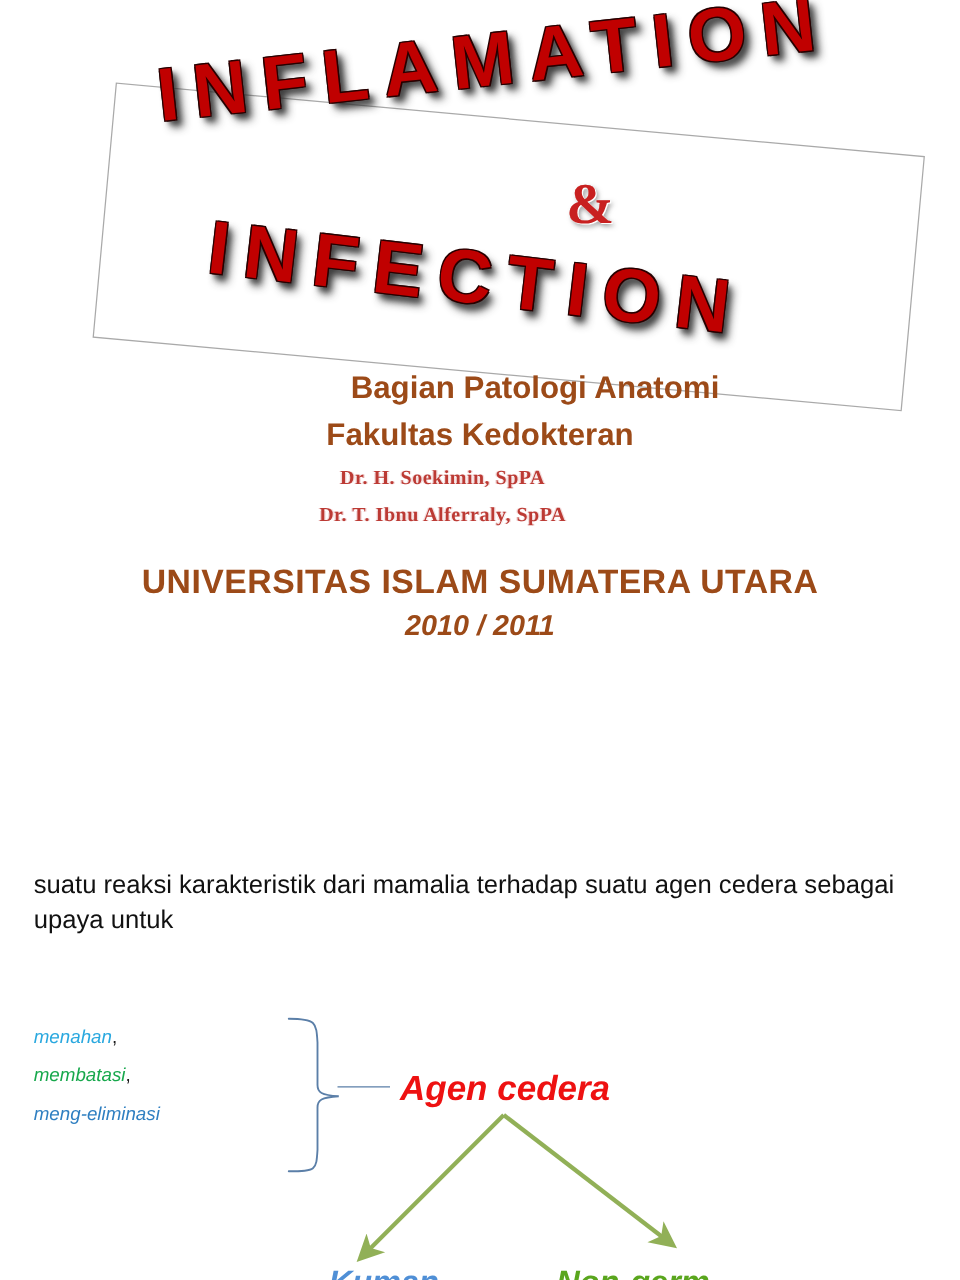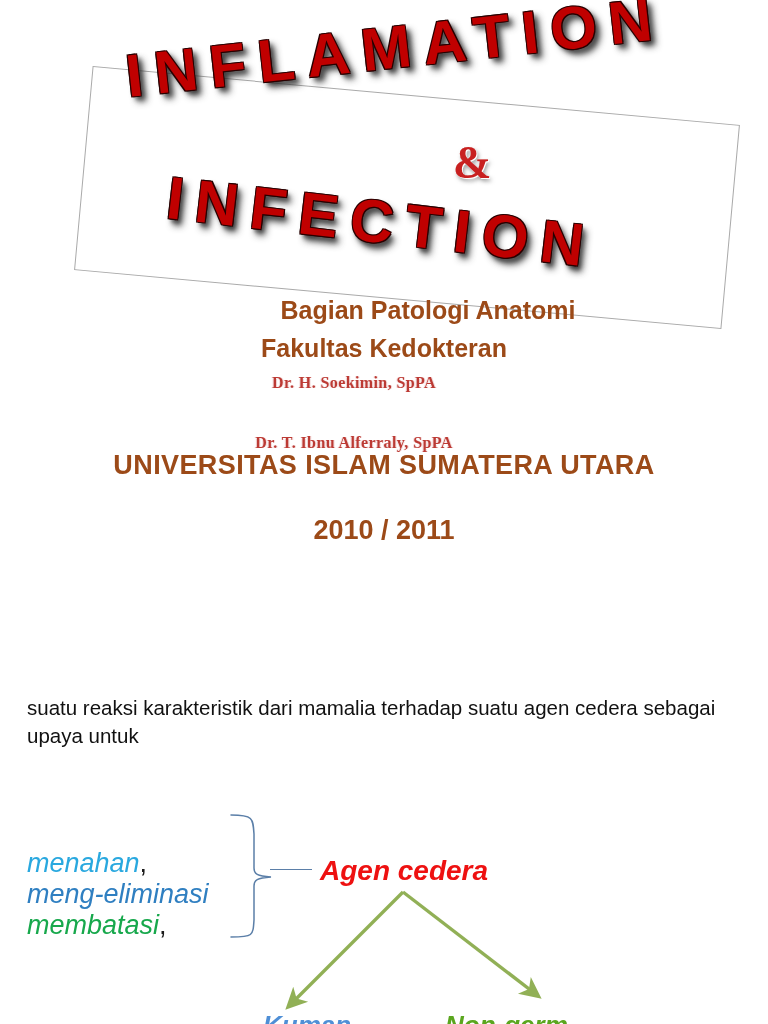--- a/index.html
+++ b/index.html
@@ -100,36 +100,36 @@
     width: 768px;
     text-align: center;
     font-family: "Liberation Sans", sans-serif;
     font-weight: 700;
     color: #9c4a18;
     white-space: nowrap;
   }
   .sub-dept    { top: 296px;  font-size: 25px; margin-left: 44px; }
   .sub-faculty { top: 334px;  font-size: 25px; }
   .sub-univ    { top: 450px;  font-size: 27px; letter-spacing: .4px; }
-  .sub-year    { top: 515px;  font-size: 27px; }
+  .sub-year    { top: 487px;  font-size: 23px; font-style: italic; }
 
   
   .doctors {
     position: absolute;
     width: 708px;
     text-align: center;
     font-family: "Liberation Serif", serif;
     font-weight: 700;
     font-size: 16px;
     color: #c2473f;
     letter-spacing: .4px;
     white-space: nowrap;
   }
   .doc-1 { top: 374px; }
-  .doc-2 { top: 434px; }
+  .doc-2 { top: 404px; }
   .doc-text {
     display: inline-block;
     position: relative;
     color: #bc3a34;
     text-shadow:
        0 1px 0 #ffffff,
        1px 0 0 #f3dcdc,
       -1px 0 0 #f3dcdc;
   }
   .doc-text::after {
@@ -163,24 +163,24 @@
     font-family: "Liberation Sans", sans-serif;
     font-size: 20.5px;
     line-height: 28px;
     color: #111111;
   }
 
   
   .verb-list {
     position: absolute;
     left: 27px;
-    top: 848px;
+    top: 814px;
     font-family: "Liberation Sans", sans-serif;
     font-style: italic;
-    font-size: 27px;
+    font-size: 15px;
     line-height: 31px;
     white-space: nowrap;
   }
   .verb-list .punct { color: #1a1a1a; font-style: normal; }
 
   .brace {
     position: absolute;
     left: 227px;
     top: 812px;
     width: 60px;
@@ -268,24 +268,24 @@
   <div class="subtitle sub-year">2010  /  2011</div>
 
 
   <div class="body-text">suatu reaksi karakteristik dari mamalia terhadap suatu agen cedera sebagai upaya untuk</div>
 
   <div class="verb-list">
     <div>
       <span id="verb0" style="color: rgb(41, 168, 223);">menahan</span><span class="punct" id="punct0">,</span>
     </div>
     <div>
-      <span id="verb2" style="color: rgb(47, 127, 193);">meng-eliminasi</span><span class="punct" id="punct2"></span>
+      <span id="verb1" style="color: rgb(23, 168, 76);">membatasi</span><span class="punct" id="punct1">,</span>
     </div>
     <div>
-      <span id="verb1" style="color: rgb(23, 168, 76);">membatasi</span><span class="punct" id="punct1">,</span>
+      <span id="verb2" style="color: rgb(47, 127, 193);">meng-eliminasi</span><span class="punct" id="punct2"></span>
     </div>
   </div>
 
   <svg class="brace" viewBox="0 0 60 128">
     <path d="M4 3 C 26 3, 26 6, 27 22 L27 56 C27 62, 30 64, 44 65 C30 66, 27 68, 27 74 L27 108 C26 124, 26 125, 4 125" fill="none" stroke="#5b7fa8" stroke-width="1.5" stroke-linecap="round"></path>
   </svg>
 
   <div class="brace-connector"></div>
 
   <div class="agen-cedera">Agen cedera</div>

